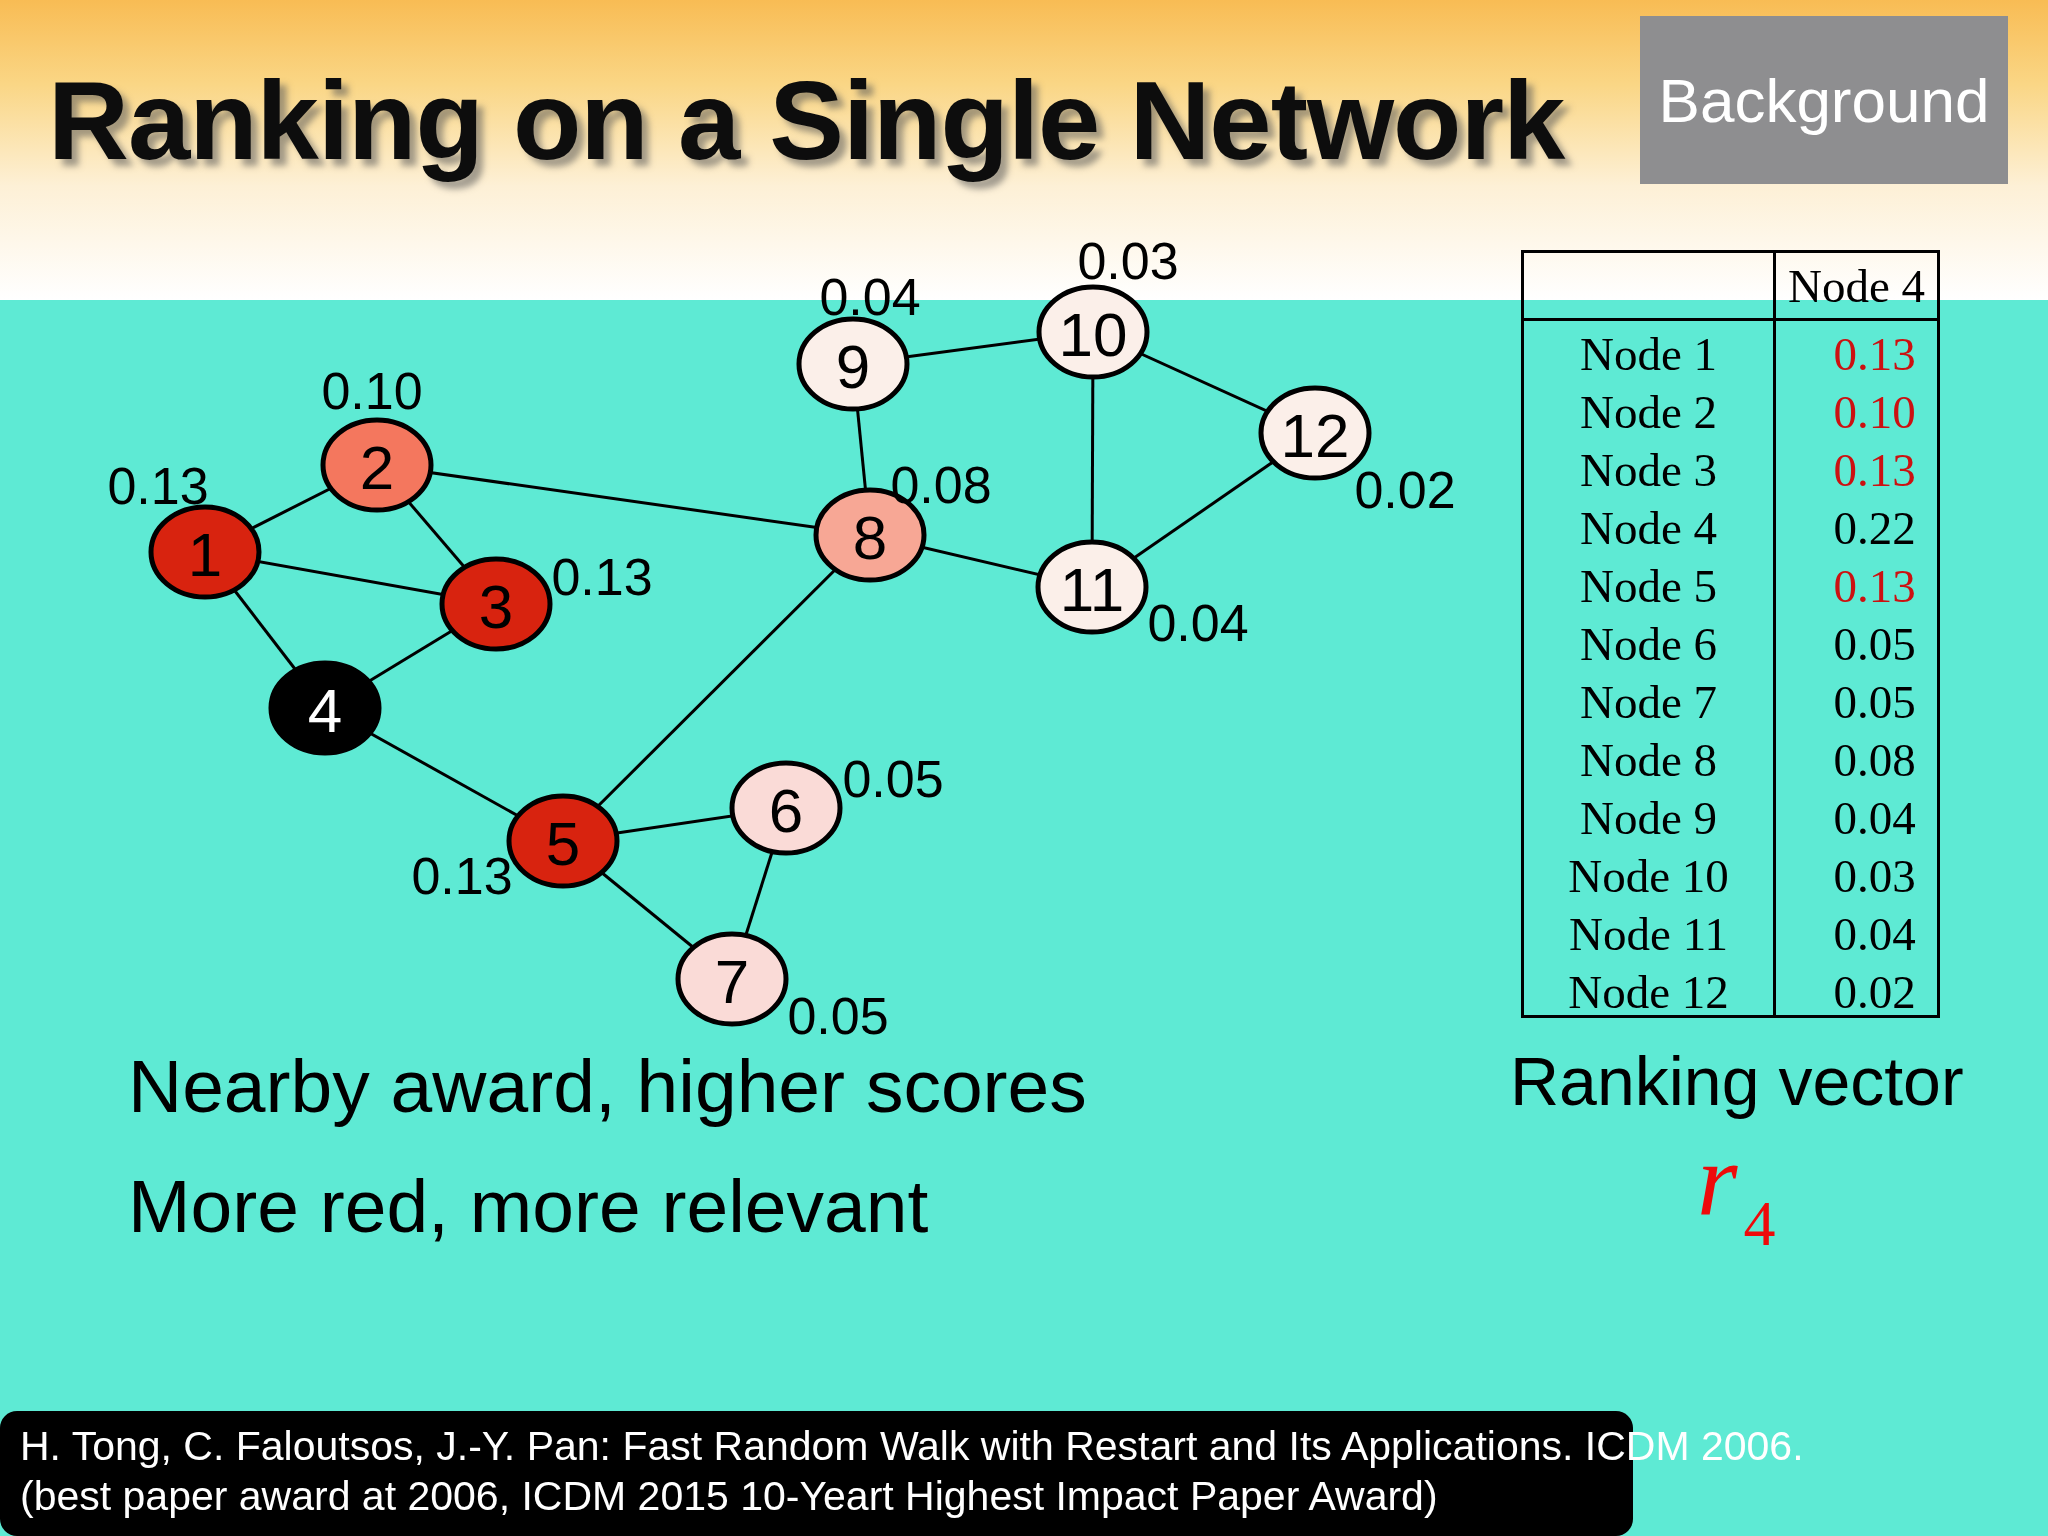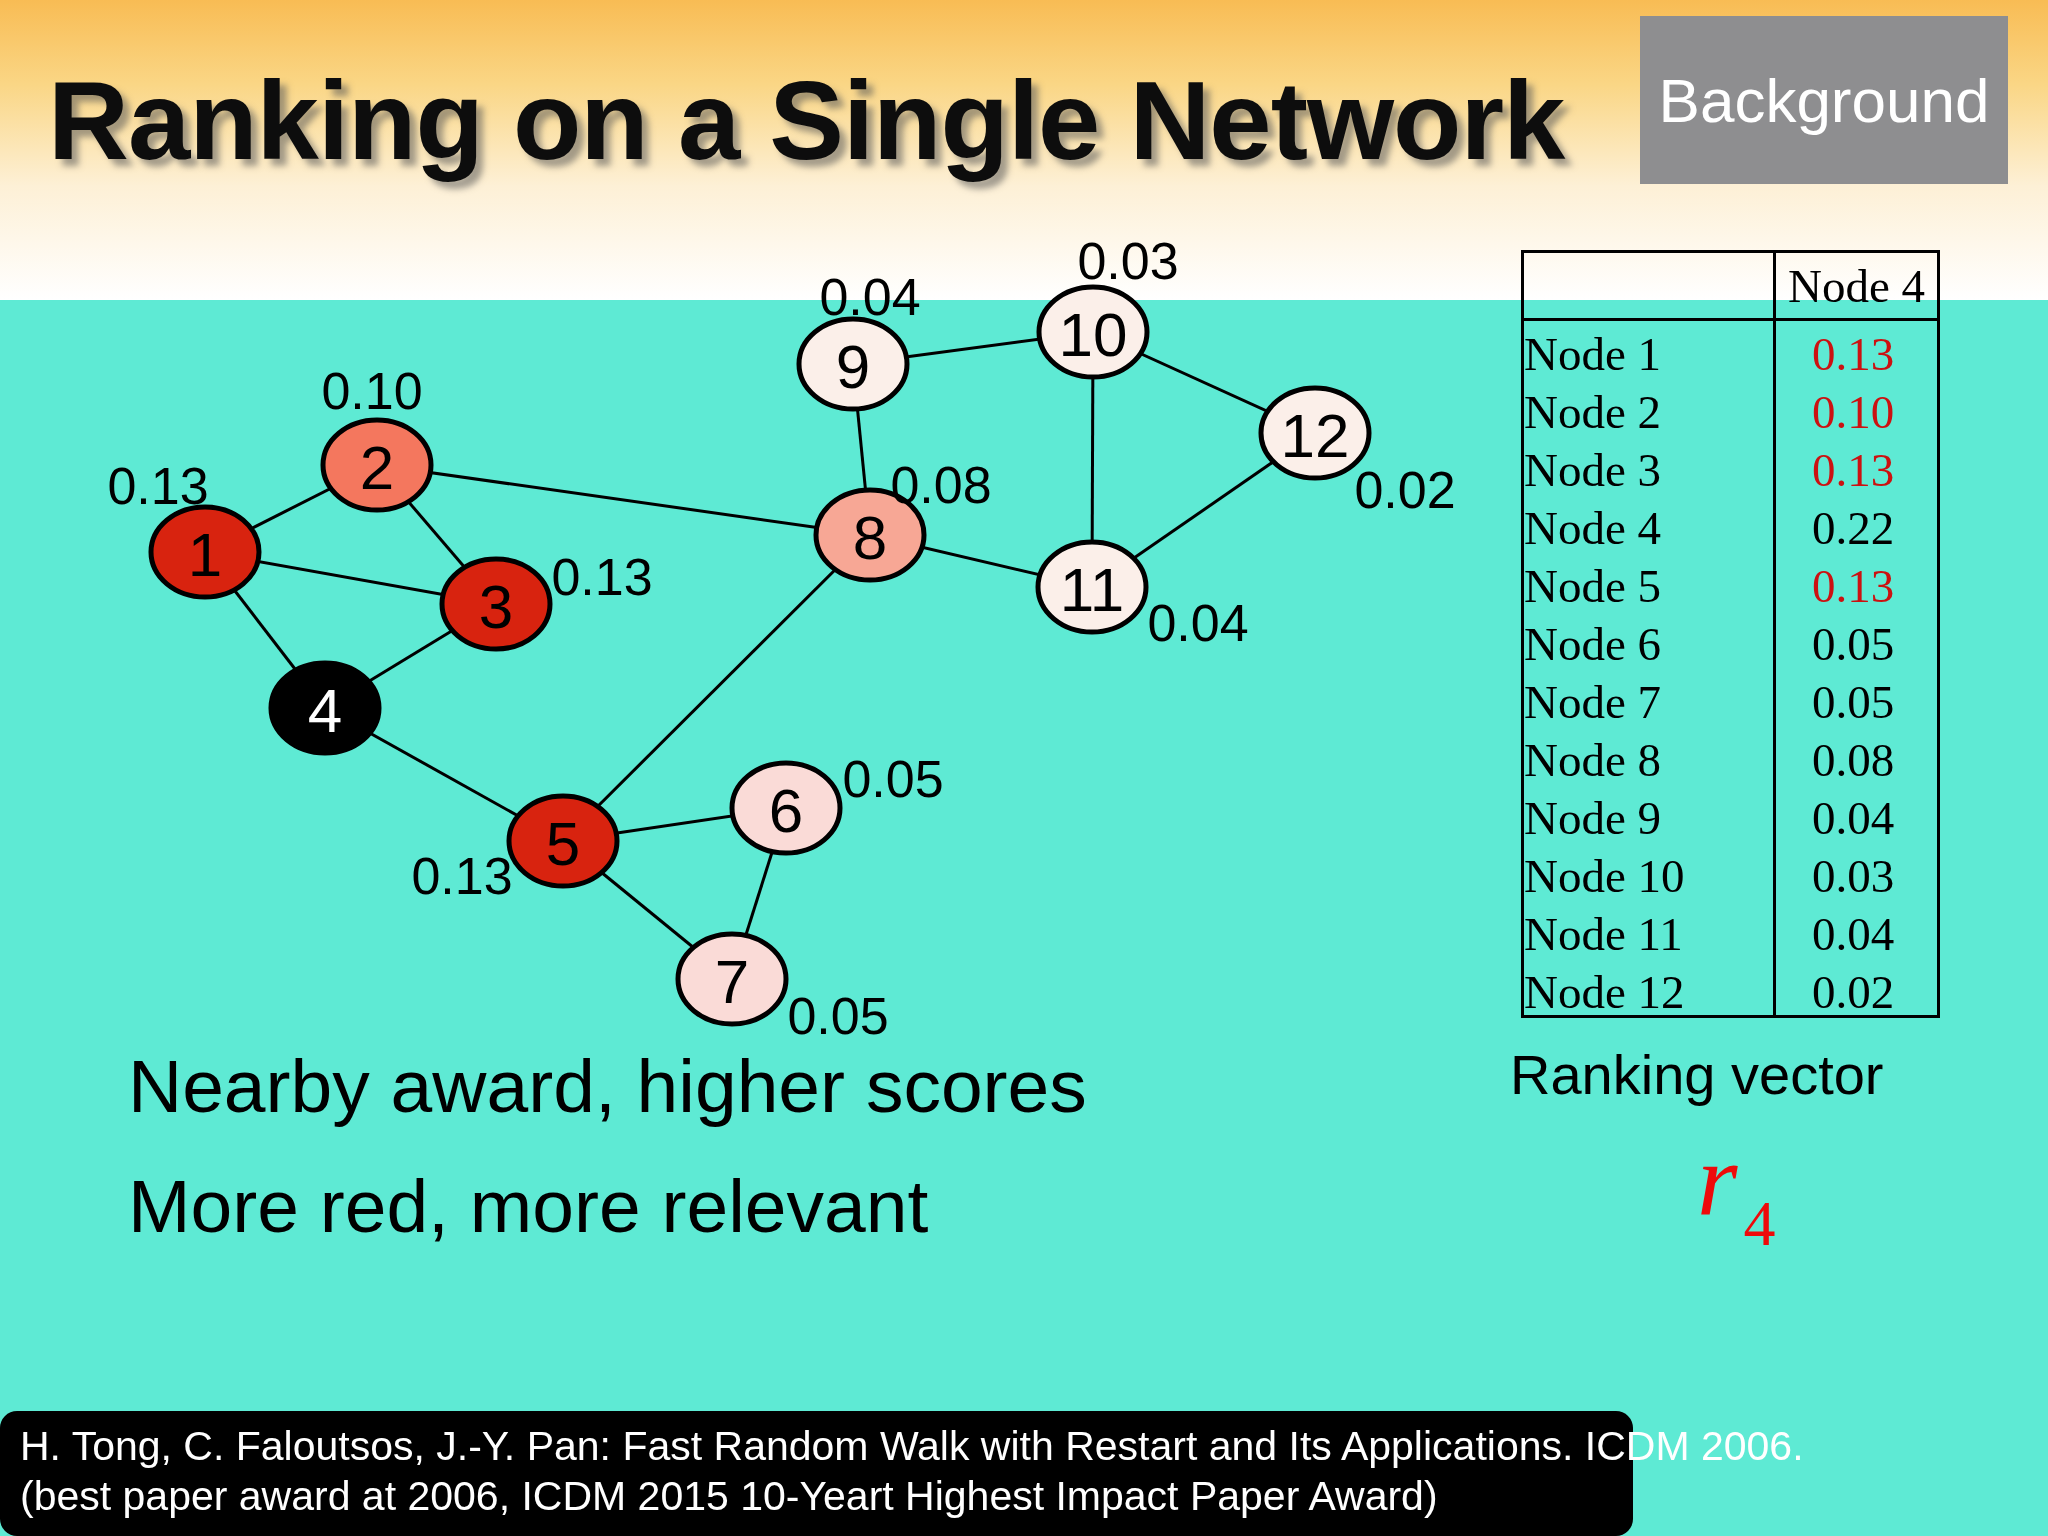--- a/index.html
+++ b/index.html
@@ -16,37 +16,37 @@
   .section-tab{position:absolute;left:1640px;top:16px;width:368px;height:168px;
     background:#8e8e90;color:#ffffff;font-size:62px;display:flex;
     align-items:center;justify-content:center;}
 
   
   #graph-svg{position:absolute;left:0;top:0;width:2048px;height:1536px;}
 
   
   .rank-table{position:absolute;left:1521px;top:250px;width:419px;height:768px;
     border:3px solid #000;box-sizing:border-box;background:transparent;
-    font-family:"Liberation Serif",serif;font-size:47px;color:#000;}
+    font-family:"Liberation Serif",serif;font-size:47px;color:#000;text-align:center;}
   .rank-table .vline{position:absolute;left:249px;top:0;bottom:0;width:3px;background:#000;}
   .rank-table .hline{position:absolute;left:0;right:0;top:65px;height:3px;background:#000;}
   .rank-table .thead{position:absolute;left:252px;top:0;width:161px;height:65px;
     display:flex;align-items:center;justify-content:center;}
   .rank-table .labels{position:absolute;left:0;top:72px;width:249px;}
   .rank-table .values{position:absolute;left:252px;top:72px;width:161px;}
   .rank-table .labels div,.rank-table .values div{height:58px;line-height:58px;}
   .rank-table .labels div{}
   .rank-table .values div{padding-left:36px;}
 
   
   .caption1{position:absolute;left:128px;top:1043px;font-size:75px;color:#000;white-space:nowrap;}
   .caption2{position:absolute;left:128px;top:1163px;font-size:75px;color:#000;white-space:nowrap;}
 
   
-  .ranking-vector{position:absolute;left:1510px;top:1042px;font-size:56px;color:#000;white-space:nowrap;}
+  .ranking-vector{position:absolute;left:1510px;top:1042px;font-size:68px;color:#000;white-space:nowrap;}
   .rsym{position:absolute;left:1685px;top:1128px;color:#ee0a0a;
     font-family:"Liberation Serif",serif;font-style:italic;font-size:104px;line-height:1;margin-left:12px;}
   .rsym .sub{font-size:64px;font-style:normal;vertical-align:-30px;padding-left:6px;}
 
   
   .footer{position:absolute;left:0;top:1411px;width:1633px;height:125px;background:#000;
     color:#fff;box-sizing:border-box;padding:10px 0 0 20px;border-radius:17px;}
   .footer div{font-size:41px;line-height:50px;white-space:nowrap;}
 </style>
 </head>

